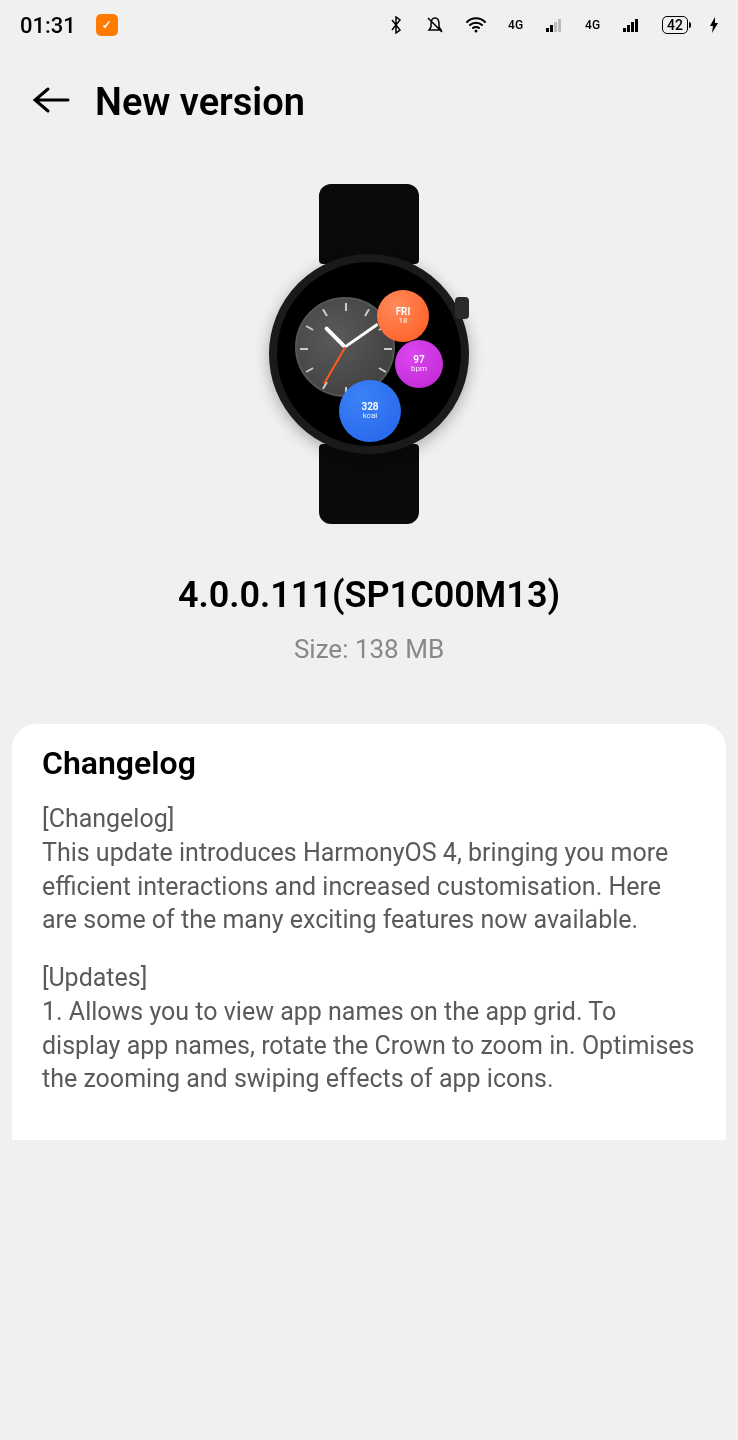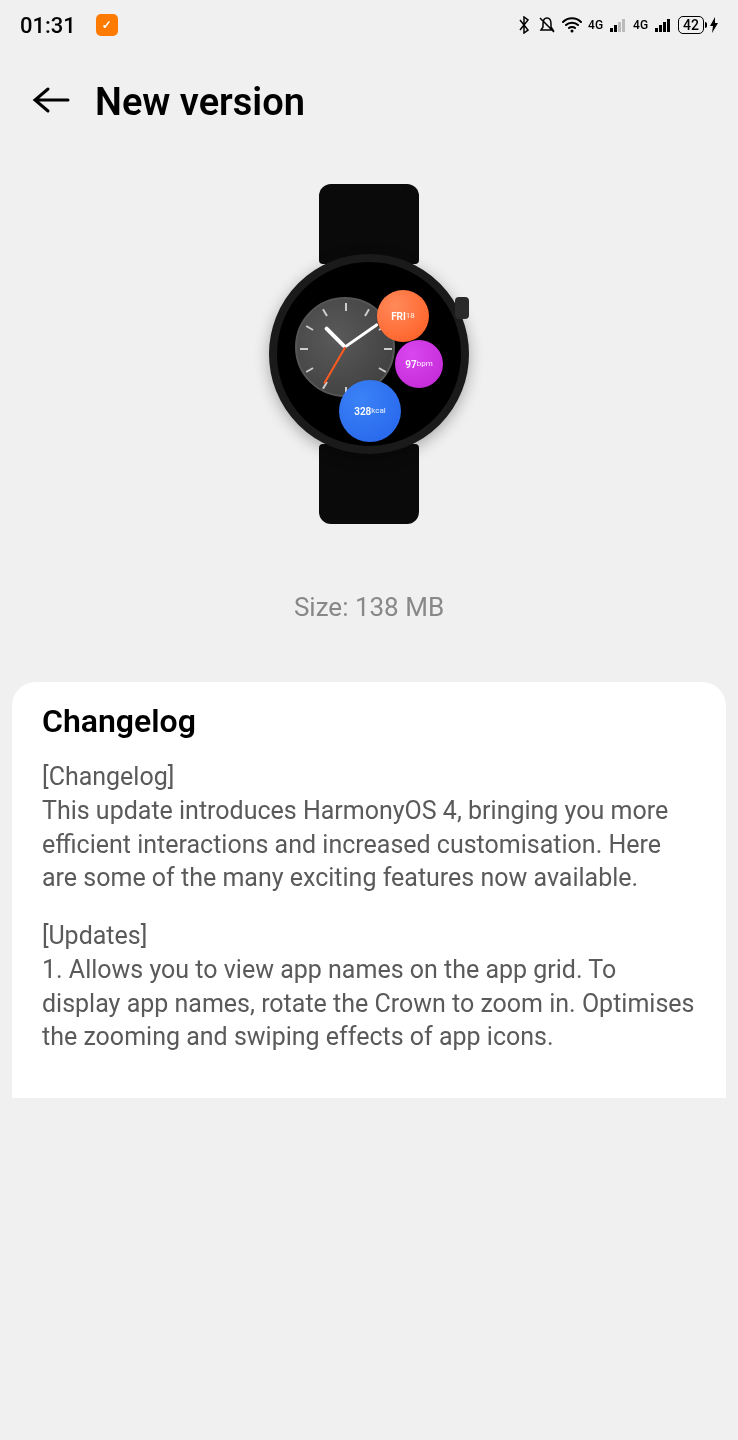--- a/index.html
+++ b/index.html
@@ -39,21 +39,21 @@
       display: flex;
       align-items: center;
       justify-content: center;
       color: white;
       font-size: 12px;
       font-weight: bold;
     }
     .status-right {
       display: flex;
       align-items: center;
-      gap: 6px;
+      gap: 22px;
       color: #000;
     }
     .status-icon {
       display: inline-flex;
       align-items: center;
     }
     .signal-label {
       font-size: 12px;
       font-weight: 500;
     }
@@ -186,21 +186,21 @@
       width: 1.5px;
       height: 42px;
       background: #ff5a1f;
       transform-origin: 0.75px 0;
       transform: translate(-0.75px, 0) rotate(30deg);
     }
     .bubble {
       position: absolute;
       border-radius: 50%;
       display: flex;
-      flex-direction: row;
+      flex-direction: column;
       justify-content: center;
       align-items: center;
       color: #fff;
       font-size: 10px;
       line-height: 1.1;
     }
     .bubble-orange {
       top: 28px;
       right: 32px;
       width: 52px;
@@ -357,20 +357,21 @@
       </div>
       <div class="bubble bubble-blue">
         <span class="bubble-label">328</span>
         <span class="bubble-sub">kcal</span>
       </div>
     </div>
   </div>
 </div>
 
 <div class="version-block">
+  <div class="version-number">4.0.0.111(SP1C00M13)</div>
   <div class="version-size">Size: 138 MB</div>
 </div>
 
 <div class="changelog-card">
   <h2 class="changelog-title">Changelog</h2>
   <div class="changelog-text">
     <p>
       <span>[Changelog]</span><br>
       <span>This update introduces HarmonyOS 4, bringing you more efficient interactions and increased customisation. Here are some of the many exciting features now available.</span>
     </p>

